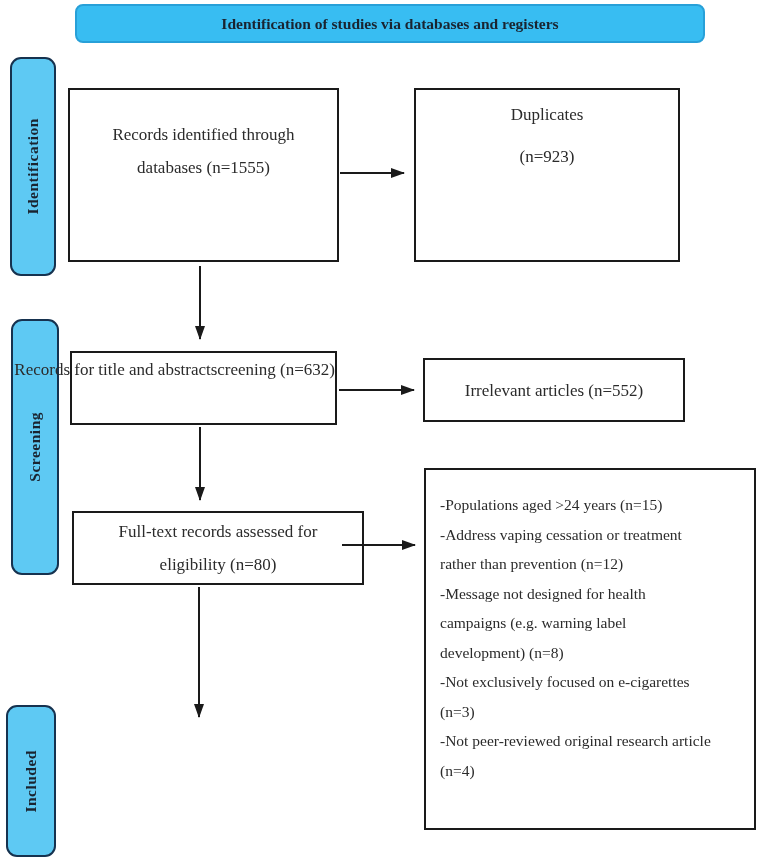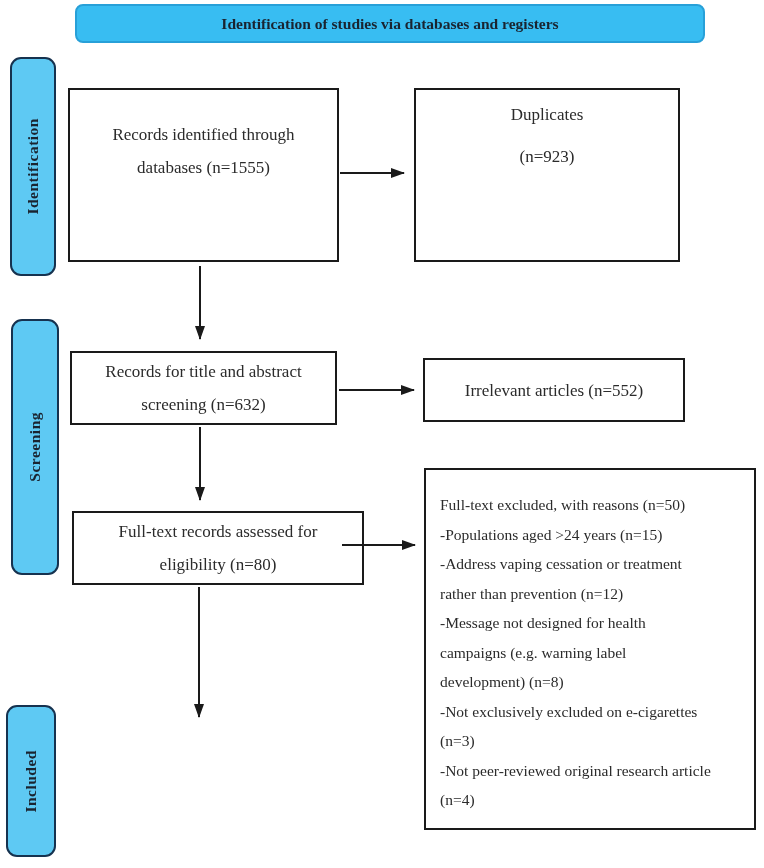--- a/index.html
+++ b/index.html
@@ -28,21 +28,21 @@
     writing-mode:vertical-rl;transform:rotate(180deg);
     font-weight:bold;font-size:15.5px;color:#1a2430;letter-spacing:0.5px;white-space:nowrap;
   }
   .box{
     position:absolute;background:#ffffff;border:2px solid var(--box-border);
     box-sizing:border-box;font-size:17px;line-height:33px;text-align:center;
   }
   .box .ln{white-space:nowrap;}
   #box-records-identified{left:68px;top:88px;width:271px;height:174px;padding-top:28px;}
   #box-duplicates{left:414px;top:88px;width:266px;height:174px;padding-top:4px;line-height:42px;}
-  #box-title-abstract{left:70px;top:351px;width:267px;height:74px;display:flex;flex-direction:column;justify-content:center;}
+  #box-title-abstract{left:70px;top:351px;width:267px;height:74px;display:flex;justify-content:flex-end;}
   #box-irrelevant{left:423px;top:358px;width:262px;height:64px;display:flex;flex-direction:column;justify-content:center;}
   #box-fulltext-assessed{left:72px;top:511px;width:292px;height:74px;display:flex;flex-direction:column;justify-content:center;}
   #box-fulltext-excluded{
     left:424px;top:468px;width:332px;height:362px;text-align:left;
     padding:20px 8px 0 14px;font-size:15.5px;line-height:29.5px;
   }
   #box-fulltext-excluded .ln{white-space:normal;}
   #box-included{left:66px;top:728px;width:279px;height:102px;display:flex;flex-direction:column;justify-content:center;line-height:41px;}
   #stage-identification{left:10px;top:57px;width:46px;height:219px;}
   #stage-screening{left:11px;top:319px;width:48px;height:256px;}
@@ -84,28 +84,27 @@
   <div class="box" id="box-irrelevant">
     <div class="ln">Irrelevant articles (n=552)</div>
   </div>
 
   <div class="box" id="box-fulltext-assessed">
     <div class="ln">Full-text records assessed for</div>
     <div class="ln">eligibility (n=80)</div>
   </div>
 
   <div class="box" id="box-fulltext-excluded">
-    <div class="ln">Full-text excluded, with reasons (n=50)</div>
     <div class="ln">-Populations aged &gt;24 years (n=15)</div>
     <div class="ln">-Address vaping cessation or treatment</div>
     <div class="ln">rather than prevention (n=12)</div>
     <div class="ln">-Message not designed for health</div>
     <div class="ln">campaigns (e.g. warning label</div>
     <div class="ln">development) (n=8)</div>
-    <div class="ln">-Not exclusively excluded on e-cigarettes</div>
+    <div class="ln">-Not exclusively focused on e-cigarettes</div>
     <div class="ln">(n=3)</div>
     <div class="ln">-Not peer-reviewed original research article</div>
     <div class="ln">(n=4)</div>
   </div>
 
 
   <svg id="arrows" viewBox="0 0 764 868" xmlns="http://www.w3.org/2000/svg">
     <defs>
       <marker id="arrhead" markerWidth="8" markerHeight="6" refX="6.5" refY="2.5" orient="auto" markerUnits="strokeWidth">
         <path d="M0,0 L7,2.5 L0,5 z" fill="#1a1a1a"></path>

